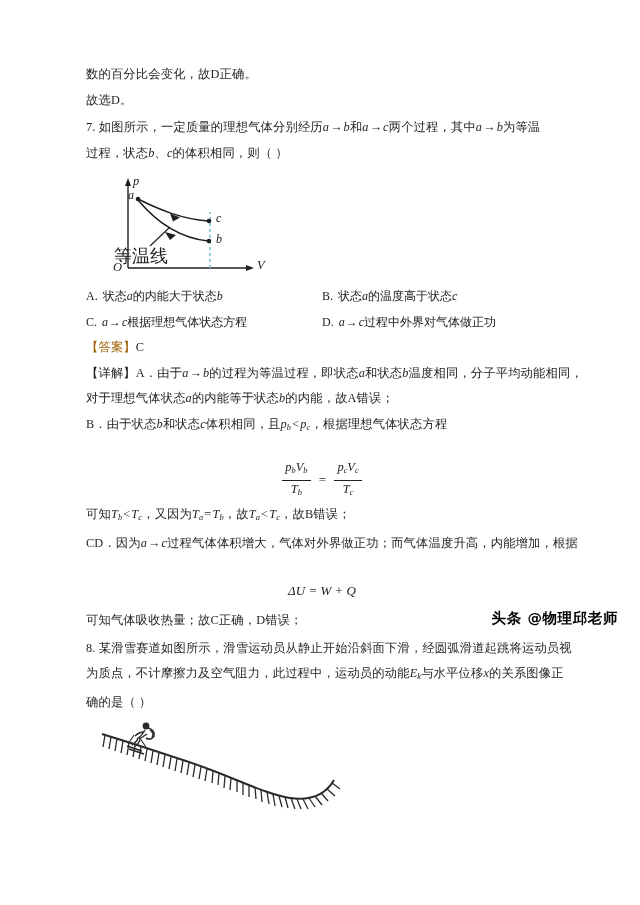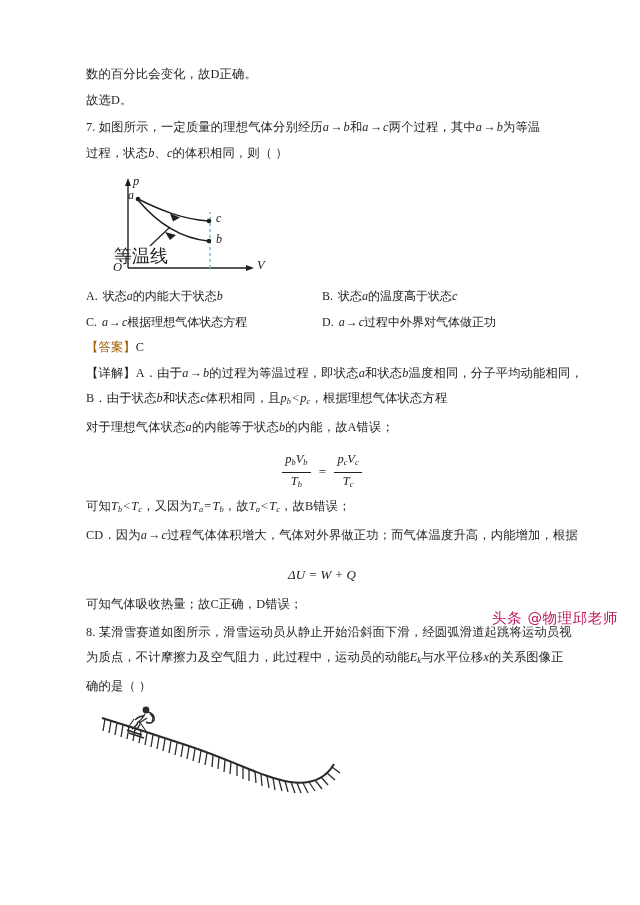--- a/index.html
+++ b/index.html
@@ -61,21 +61,21 @@
   .opt-col {
     width: 50%;
     white-space: nowrap;
   }
   .opt-col .lbl { margin-right: 5px; }
 
   
   .formula {
     text-align: center;
     line-height: 30px;
-    margin: 12px 0 2px 0;
+    margin: 20px 0 2px 0;
     font-size: 13px;
   }
   .frac {
     display: inline-block;
     vertical-align: middle;
     text-align: center;
     font-size: 12.5px;
   }
   .frac .num {
     display: block;
@@ -112,22 +112,22 @@
   }
   .ski-figure svg { display: block; }
 
   
   .watermark {
     position: absolute;
     right: 22px;
     bottom: 22px;
     font-family: "DejaVu Sans", "Liberation Sans", sans-serif;
     font-size: 14.5px;
-    font-weight: normal;
-    color: #be185d;
+    font-weight: bold;
+    color: #000000;
     letter-spacing: 0.6px;
     white-space: nowrap;
   }
 </style>
 </head>
 <body>
 
 <div class="page">
 
   <div class="content">
@@ -195,24 +195,24 @@
     </div>
 
     <div class="line">
       <span class="blue">【答案】</span><span>C</span>
     </div>
 
     <div class="line">
       <span>【详解】</span><span>A．由于</span><span class="it">a</span><span class="arrow">→</span><span class="it">b</span><span>的过程为等温过程，即状态</span><span class="it">a</span><span>和状态</span><span class="it">b</span><span>温度相同，分子平均动能相同，</span>
     </div>
     <div class="line">
+      <span>对于理想气体状态</span><span class="it">a</span><span>的内能等于状态</span><span class="it">b</span><span>的内能，故A错误；</span>
+    </div>
+    <div class="line">
       <span>B．由于状态</span><span class="it">b</span><span>和状态</span><span class="it">c</span><span>体积相同，且</span><span class="it">p</span><span class="sub">b</span><span class="arrow">&lt;</span><span class="it">p</span><span class="sub">c</span><span>，根据理想气体状态方程</span>
-    </div>
-    <div class="line">
-      <span>对于理想气体状态</span><span class="it">a</span><span>的内能等于状态</span><span class="it">b</span><span>的内能，故A错误；</span>
     </div>
 
     <div class="formula">
       <span class="frac">
         <span class="num"><span class="it">p</span><span class="sub">b</span><span class="it">V</span><span class="sub">b</span></span>
         <span class="den"><span class="it">T</span><span class="sub">b</span></span>
       </span>
       <span class="eqsign">=</span>
       <span class="frac">
         <span class="num"><span class="it">p</span><span class="sub">c</span><span class="it">V</span><span class="sub">c</span></span>

